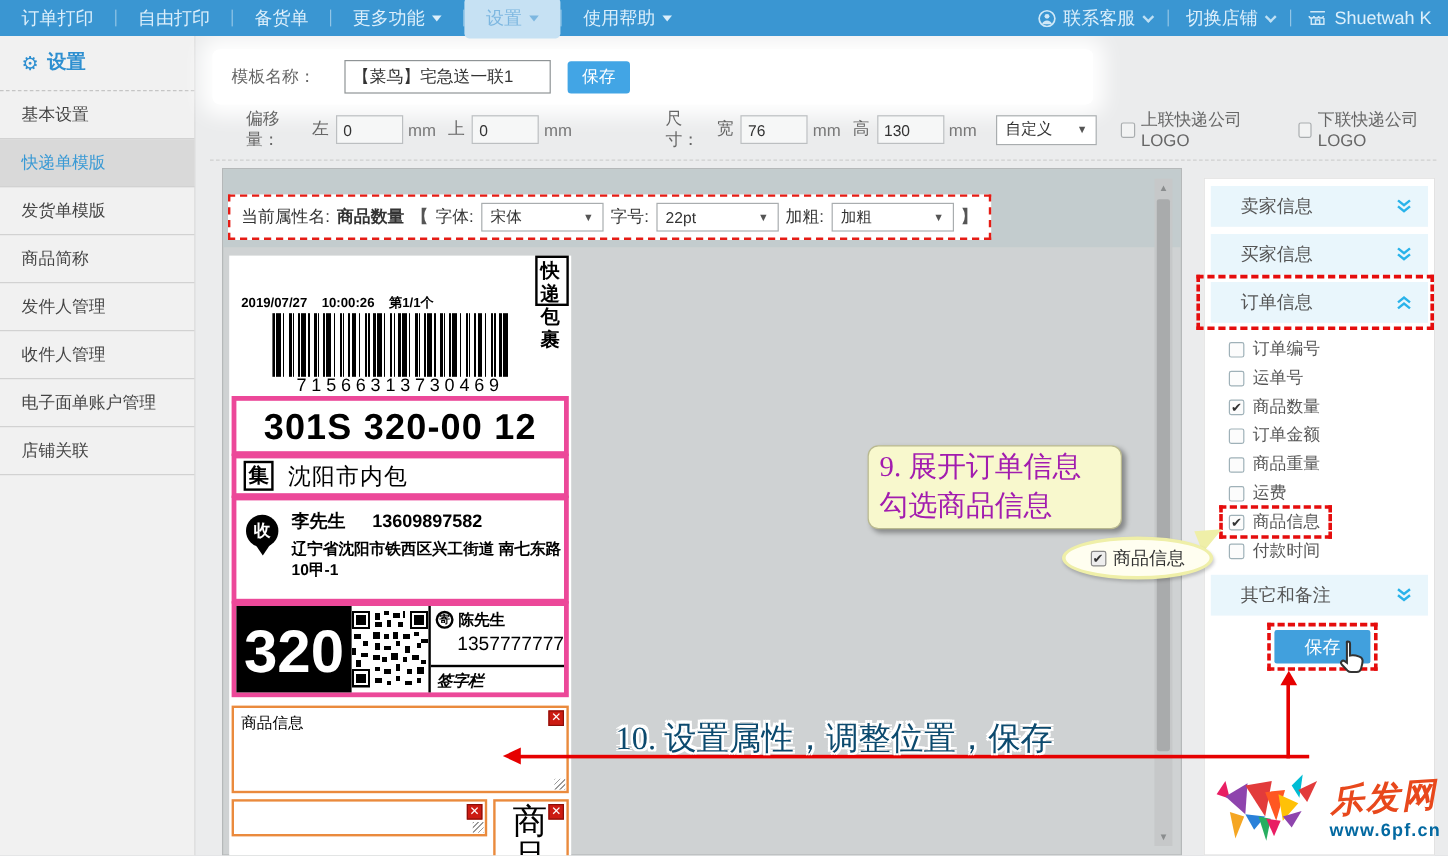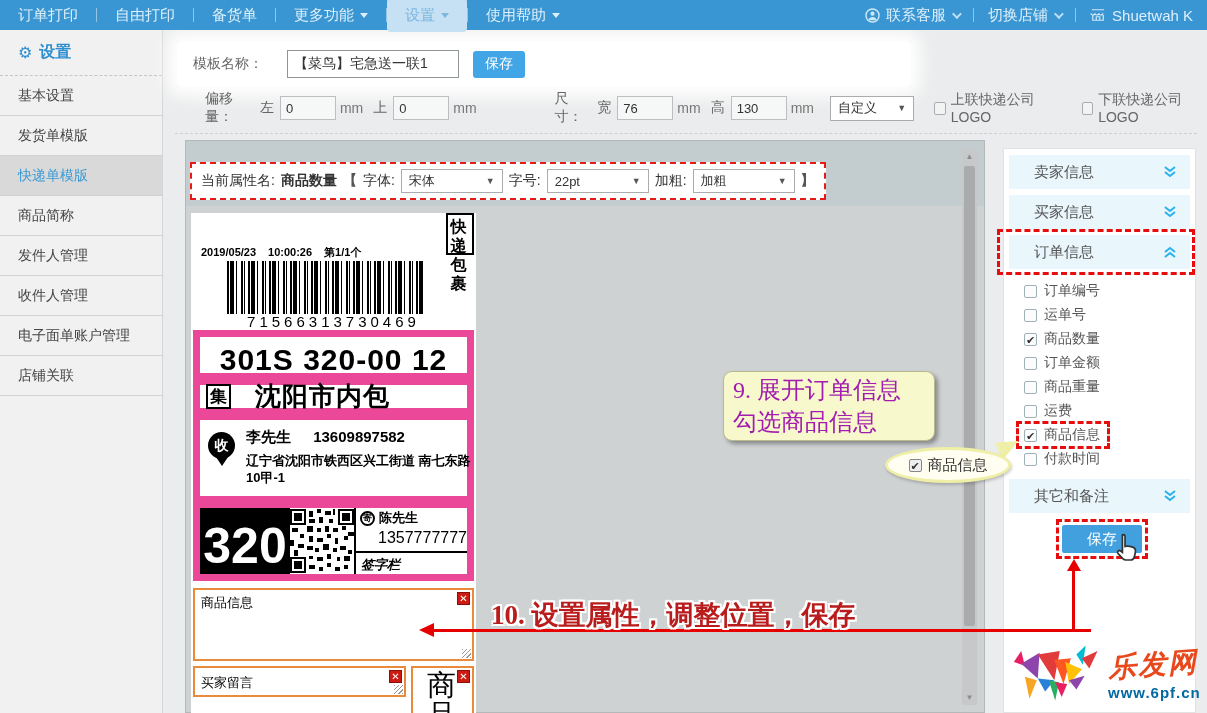--- a/index.html
+++ b/index.html
@@ -53,25 +53,25 @@
 
   
   .label-card { position:absolute; left:5px; top:72px; width:285px; height:501px; background:#fff; color:#000; }
   .kdbox { position:absolute; right:2px; top:0; width:28px; height:42px; border:2px solid #000; font-size:16px; font-weight:bold; line-height:19px; text-align:center; letter-spacing:3px; padding-top:2px; }
   .lp-date { position:absolute; left:10px; top:32px; font-size:11px; font-weight:600; }
   .lp-date span { margin-right:12px; }
   .barcode { position:absolute; left:36px; top:48px; width:198px; height:53px;
     background:repeating-linear-gradient(90deg,#000 0 2px,#fff 2px 3px,#000 3px 7px,#fff 7px 9px,#000 9px 10px,#fff 10px 14px,#000 14px 16px,#fff 16px 17px,#000 17px 18px,#fff 18px 21px); }
   .bcnum { position:absolute; left:0; right:0; top:100px; text-align:center; font-size:15px; letter-spacing:4px; }
   .lp-body { position:absolute; left:0; top:119px; width:285px; }
-  .lbox { border:7px solid #ec4899; margin-top:-2px; position:relative; margin-left:2px; margin-right:2px; }
+  .lbox { border:4px solid #ec4899; margin-top:-2px; position:relative; margin-left:2px; margin-right:2px; }
   .sortcode { height:50px; font-size:30px; font-weight:600; text-align:center; line-height:46px; letter-spacing:1px; white-space:nowrap; }
   .collectrow { height:37px; display:flex; align-items:center; padding-left:6px; }
   .jibadge { width:25px; height:25px; border:2px solid #000; font-size:17px; font-weight:bold; text-align:center; line-height:21px; }
-  .collect-txt { font-size:26px; font-weight:bold; margin-left:24px; letter-spacing:1px; }
+  .collect-txt { font-size:19px; font-weight:normal; margin-left:12px; letter-spacing:1px; }
   .addrbox { height:90px; }
   .pin { position:absolute; left:8px; top:12px; width:28px; height:38px; }
   .pin .pc { width:27px; height:27px; background:#000; border-radius:50%; color:#fff; font-size:14px; font-weight:bold; text-align:center; line-height:27px; }
   .pin .pt { width:0; height:0; margin:-5px auto 0; border-left:8px solid transparent; border-right:8px solid transparent; border-top:12px solid #000; }
   .addr-content { margin-left:46px; padding-top:8px; }
   .addr-name { font-size:15px; font-weight:bold; }
   .addr-name span:last-child { margin-left:18px; }
   .addr-text { font-size:13px; font-weight:bold; line-height:17px; width:228px; margin-top:5px; }
   .bottomrow { height:80px; display:flex; }
   .b320 { width:122px; background:#000; color:#fff; font-size:50px; font-weight:bold; text-align:center; line-height:76px; }
@@ -104,21 +104,21 @@
   .prow .plbl { font-size:14px; color:#555; }
   .prow.dash-row::after { content:""; position:absolute; left:-8px; right:-2px; top:-2px; bottom:-2px; border:3px dashed #e50d0d; pointer-events:none; }
   .psave-outline { position:absolute; left:52px; top:370px; width:92px; height:40px; border:3px dashed #e50d0d; display:flex; align-items:center; justify-content:center; }
   .btn-save-panel { width:80px; height:28px; background:#41a0dd; border:none; border-radius:2px; color:#fff; font-size:15px; cursor:pointer; font-family:inherit; }
 
   
   .callout9 { position:absolute; left:560px; top:341px; width:212px; height:70px; background:#f8f8cd; border:1px solid #b9b98f; border-radius:9px; box-shadow:3px 3px 4px rgba(0,0,0,.35); padding:2px 9px; font-family:"Liberation Serif", serif; font-size:24px; line-height:32px; color:#a21caf; z-index:55; }
   .bubble { position:absolute; left:722px; top:417px; width:126px; height:36px; background:#fffef0; border:3px solid #efefa8; border-radius:50%; display:flex; align-items:center; justify-content:center; gap:6px; font-size:15px; color:#333; z-index:65; box-shadow:1px 2px 3px rgba(0,0,0,.2); }
   .bubble .cb { background:#eee; border-color:#888; }
   .bubble-tail { position:absolute; left:835px; top:408px; width:0; height:0; border-left:22px solid #efefa8; border-top:7px solid transparent; border-bottom:12px solid transparent; transform:rotate(-22deg); z-index:64; }
-  .step10 { position:absolute; left:328px; top:567px; font-family:"Liberation Serif", serif; font-weight:bold; font-size:27px; color:#b91c1c; z-index:52; white-space:nowrap;
+  .step10 { position:absolute; left:350px; top:567px; font-family:"Liberation Serif", serif; font-weight:normal; font-size:27px; color:#0c4a6e; z-index:52; white-space:nowrap;
     text-shadow:-2px -2px 0 #fff, 2px -2px 0 #fff, -2px 2px 0 #fff, 2px 2px 0 #fff, 0 -2px 0 #fff, 0 2px 0 #fff, -2px 0 0 #fff, 2px 0 0 #fff; }
   .arrow-h { position:absolute; left:270px; top:599px; width:658px; height:3px; background:#e60000; z-index:50; }
   .arrow-h-head { position:absolute; left:-14px; top:-6px; width:0; height:0; border-right:15px solid #e60000; border-top:7px solid transparent; border-bottom:7px solid transparent; }
   .arrow-v { position:absolute; left:909px; top:540px; width:3px; height:62px; background:#e60000; z-index:50; }
   .arrow-v-head { position:absolute; left:-5px; top:-11px; width:0; height:0; border-bottom:12px solid #e60000; border-left:7px solid transparent; border-right:7px solid transparent; }
   .cursor-hand { position:absolute; left:948px; top:502px; z-index:70; }
 
   
   .logo { position:absolute; left:849px; top:605px; width:190px; height:76px; z-index:60; display:flex; align-items:center; }
   .logo-text { margin-left:4px; }
@@ -182,22 +182,22 @@
       </div>
     </div>
   </div>
 
   <div class="sidebar">
     <div class="side-title">
       <span class="gear">⚙</span>
       <span>设置</span>
     </div>
     <div class="side-item">基本设置</div>
+    <div class="side-item active">快递单模版</div>
     <div class="side-item">发货单模版</div>
-    <div class="side-item active">快递单模版</div>
     <div class="side-item">商品简称</div>
     <div class="side-item">发件人管理</div>
     <div class="side-item">收件人管理</div>
     <div class="side-item">电子面单账户管理</div>
     <div class="side-item">店铺关联</div>
   </div>
 
   <div class="main">
     <div class="white-band"></div>
 
@@ -255,21 +255,21 @@
         <span class="fake-select">
             <span>加粗</span>
             <span class="car">▼</span>
           </span>
         <span class="bracket">】</span>
       </div>
 
       <div class="label-card">
         <div class="kdbox">快递包裹</div>
         <div class="lp-date">
-          <span>2019/05/23</span><span>10:00:26</span><span>第1/1个</span>
+          <span>2019/07/27</span><span>10:00:26</span><span>第1/1个</span>
         </div>
         <div class="barcode"></div>
         <div class="bcnum">71566313730469</div>
 
         <div class="lp-body">
           <div class="lbox sortcode">301S 320-00 12</div>
           <div class="lbox collectrow">
             <span class="jibadge">集</span>
             <span class="collect-txt">沈阳市内包</span>
           </div>
@@ -353,21 +353,20 @@
             </div>
           </div>
 
           <div class="obox obox-info">
             <div class="obox-label">商品信息</div>
             <span class="xicon">✕</span>
             <span class="rhandle"></span>
           </div>
           <div class="obox-row">
             <div class="obox obox-msg">
-              <div class="obox-label" style="padding-top:6px;">买家留言</div>
               <span class="xicon">✕</span>
               <span class="rhandle"></span>
             </div>
             <div class="obox obox-qty">
               <div class="qty-big">商品数量</div>
               <span class="xicon">✕</span>
             </div>
           </div>
         </div>
       </div>

